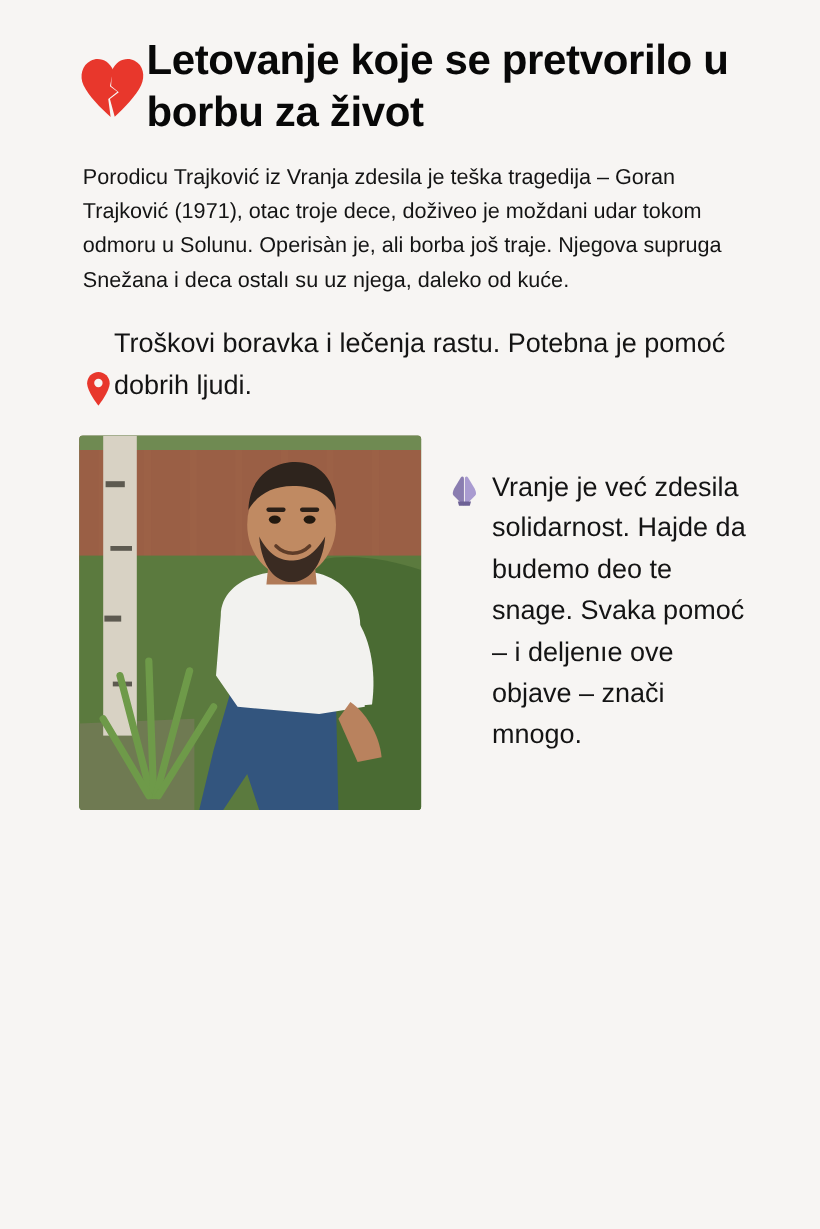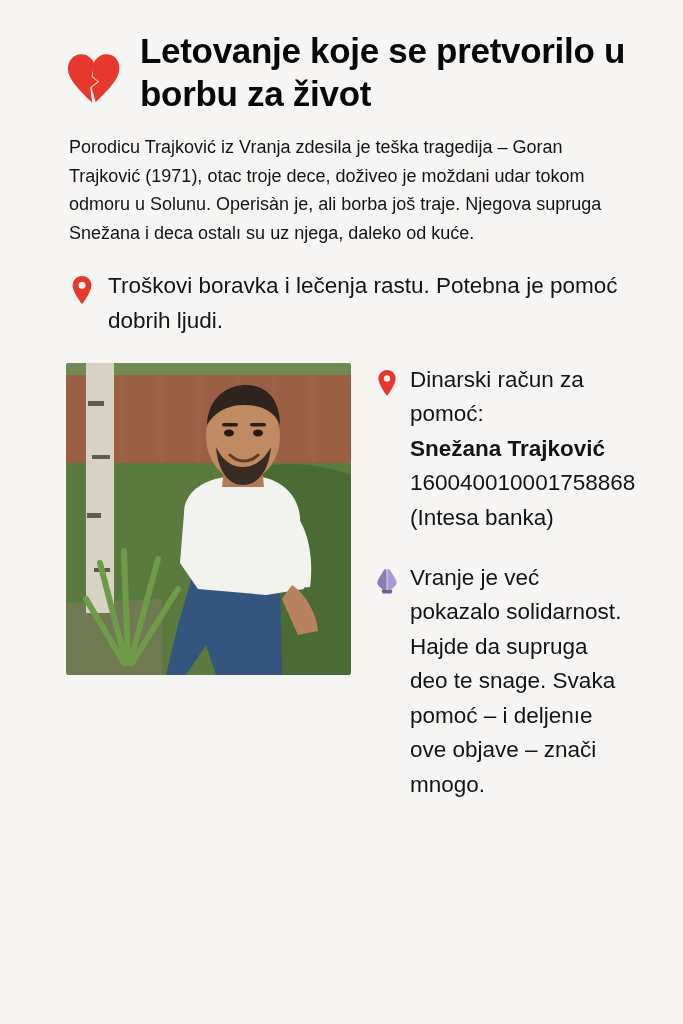--- a/index.html
+++ b/index.html
@@ -18,22 +18,21 @@
     position: relative;
     width: 683px;
     height: 1024px;
     background: #f7f5f3;
     box-sizing: border-box;
     padding: 30px 55px 0 66px;
   }
   
   .header {
     display: flex;
-    align-items: center;
-    gap: 18px;
+    align-items: flex-start;
     margin-bottom: 14px;
   }
   .heart-icon {
     flex: 0 0 auto;
     width: 56px;
     height: 60px;
     margin-top: 16px;
   }
   .title {
     font-size: 35px;
@@ -48,22 +47,21 @@
   .intro {
     font-size: 18px;
     line-height: 1.58;
     margin: 18px 0 0 3px;
     color: #141414;
     max-width: 565px;
   }
   
   .note-row {
     display: flex;
-    align-items: flex-start;
-    gap: 13px;
+    align-items: flex-end;
     margin: 22px 0 0 3px;
     max-width: 570px;
   }
   .note-row .bullet-icon {
     flex: 0 0 auto;
     width: 26px;
     height: 30px;
     margin-top: 6px;
   }
   .note-row .note-text {
@@ -212,42 +210,28 @@
           <rect x="156" y="60" width="16" height="3.6" rx="1.8" fill="#2b2018"></rect>
           <rect x="184" y="60" width="16" height="3.6" rx="1.8" fill="#2b2018"></rect>
 
           <path d="M164 92 C172 100 184 100 192 92" stroke="#5e3c28" stroke-width="3" fill="none" stroke-linecap="round"></path>
         </g>
       </svg>
     </div>
 
     <div class="rightcol">
 
-      <div class="acct-row">
-        <span class="bullet-icon">
-          <svg viewBox="0 0 24 28" width="24" height="28" aria-hidden="true">
-            <path d="M12 1 C7.2 1 3.4 4.8 3.4 9.6 C3.4 16 12 27 12 27 C12 27 20.6 16 20.6 9.6 C20.6 4.8 16.8 1 12 1 Z" fill="#e8372c"></path>
-            <circle cx="12" cy="9.4" r="3.2" fill="#f7f5f3"></circle>
-          </svg>
-        </span>
-        <div class="acct-text">
-          <span>Dinarski račun za pomoć:</span>
-          <span class="acct-name">Snežana Trajković</span>
-          <span class="acct-number">160040010001758868</span>
-          <span class="acct-bank">(Intesa banka)</span>
-        </div>
-      </div>
 
       <div class="pray-row">
         <span class="bullet-icon">
           <svg viewBox="0 0 24 28" width="24" height="28" aria-hidden="true">
             <path d="M11 26 L3 18 C2 17 2 15 3.5 12 L9 3 C10 1.4 11.6 2 11.6 4 L11.6 26 Z" fill="#8a7db0"></path>
             <path d="M13 26 L21 18 C22 17 22 15 20.5 12 L15 3 C14 1.4 12.4 2 12.4 4 L12.4 26 Z" fill="#a99bd0"></path>
             <path d="M6.5 23 L17.5 23 L16.5 26.5 L7.5 26.5 Z" fill="#6d6195"></path>
           </svg>
         </span>
-        <span class="pray-text">Vranje je već pokazalo solidarnost. Hajde da supruga deo te snage. Svaka pomoć – i deljenıe ove objave – znači mnogo.</span>
+        <span class="pray-text">Vranje je već zdesila solidarnost. Hajde da budemo deo te snage. Svaka pomoć – i deljenıe ove objave – znači mnogo.</span>
       </div>
 
     </div>
   </div>
 
 </div>
 
 </body></html>

